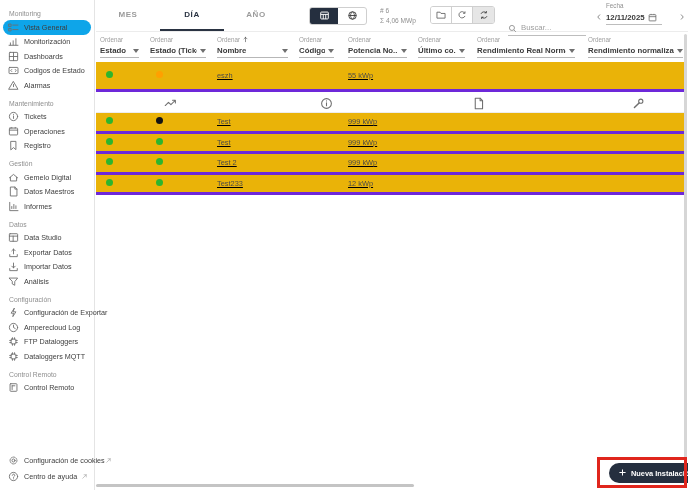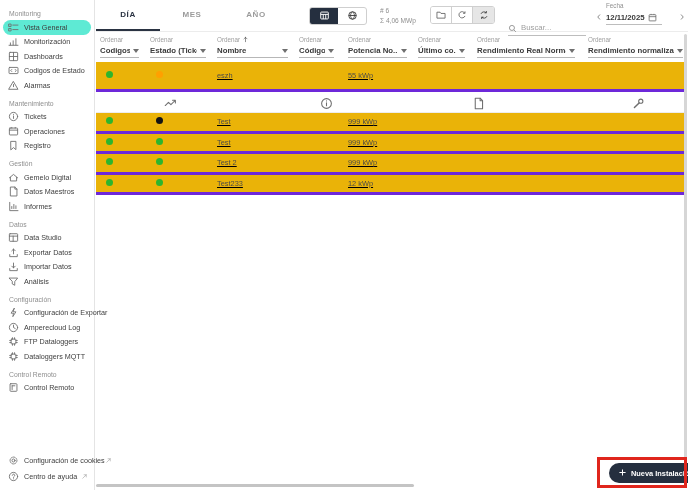--- a/index.html
+++ b/index.html
@@ -6,21 +6,21 @@
   html,body { width:688px; height:490px; overflow:hidden; background:#fff;
     font-family:"Liberation Sans","DejaVu Sans",sans-serif; }
   .app { position:relative; width:688px; height:490px; background:#fff; }
 
   
   .sidebar { position:absolute; left:0; top:0; width:95px; height:490px;
     border-right:1px solid #e4e4e4; background:#fff; padding-top:3px; }
   .sec-title { font-size:6.8px; color:#8f8f8f; margin:7px 0 3px 9px; white-space:nowrap; }
   .side-item { display:flex; align-items:center; height:14.5px; margin:0 3px; padding-left:5px;
     border-radius:8px; cursor:pointer; white-space:nowrap; }
-  .side-item.selected { background:#5eead4; }
+  .side-item.selected { background:#0ea5e9; }
   .side-item .ic { width:11px; height:11px; margin-right:5px; flex:0 0 auto; display:flex; }
   .side-item .ic svg { width:11px; height:11px; }
   .side-item .lbl { font-size:7.2px; color:#3d3d3d; }
   .side-footer { position:absolute; left:0; bottom:6px; width:95px;text-align:right; }
   .side-footer .side-item { height:16px; }
   .ext { margin-left:auto; margin-right:4px; display:flex; }
   .ext svg { width:7px; height:7px; }
 
   
   .main { position:absolute; left:96px; top:0; width:592px; height:490px; }
@@ -319,22 +319,22 @@
             </svg>
           </span>
         </div>
       </div>
   </nav>
 
   <div class="main">
 
     <div class="toolbar">
       <div class="tabs" id="tabs">
+          <div class="tab">MES</div>
           <div class="tab active">DÍA</div>
-          <div class="tab">MES</div>
           <div class="tab">AÑO</div>
         </div>
 
       <div class="toggle">
         <div class="tg-seg on">
           <span>
             <svg viewBox="0 0 16 16" fill="none" stroke="#fff" stroke-width="1.4">
               <rect x="2.5" y="3" width="11" height="10" rx="1"></rect>
                 <path d="M2.5 6.4h11M6.2 6.4V13M9.8 6.4V13"></path>
               </svg>
@@ -414,21 +414,21 @@
         <svg viewBox="0 0 16 16" fill="none" stroke="#6f6f6f" stroke-width="1.6">
           <path d="M6 3l4.5 5L6 13"></path>
           </svg>
       </div>
     </div>
 
     <div class="thead" id="thead">
         <div class="th">
           <div class="sort">Ordenar</div>
           <div class="hctl" style="width:39px">
-            <span class="hname">Codigos</span>
+            <span class="hname">Estado</span>
             <span class="caret"></span>
           </div>
         </div>
         <div class="th">
           <div class="sort">Ordenar</div>
           <div class="hctl" style="width:56px">
             <span class="hname">Estado (Ticke...</span>
             <span class="caret"></span>
           </div>
         </div>

